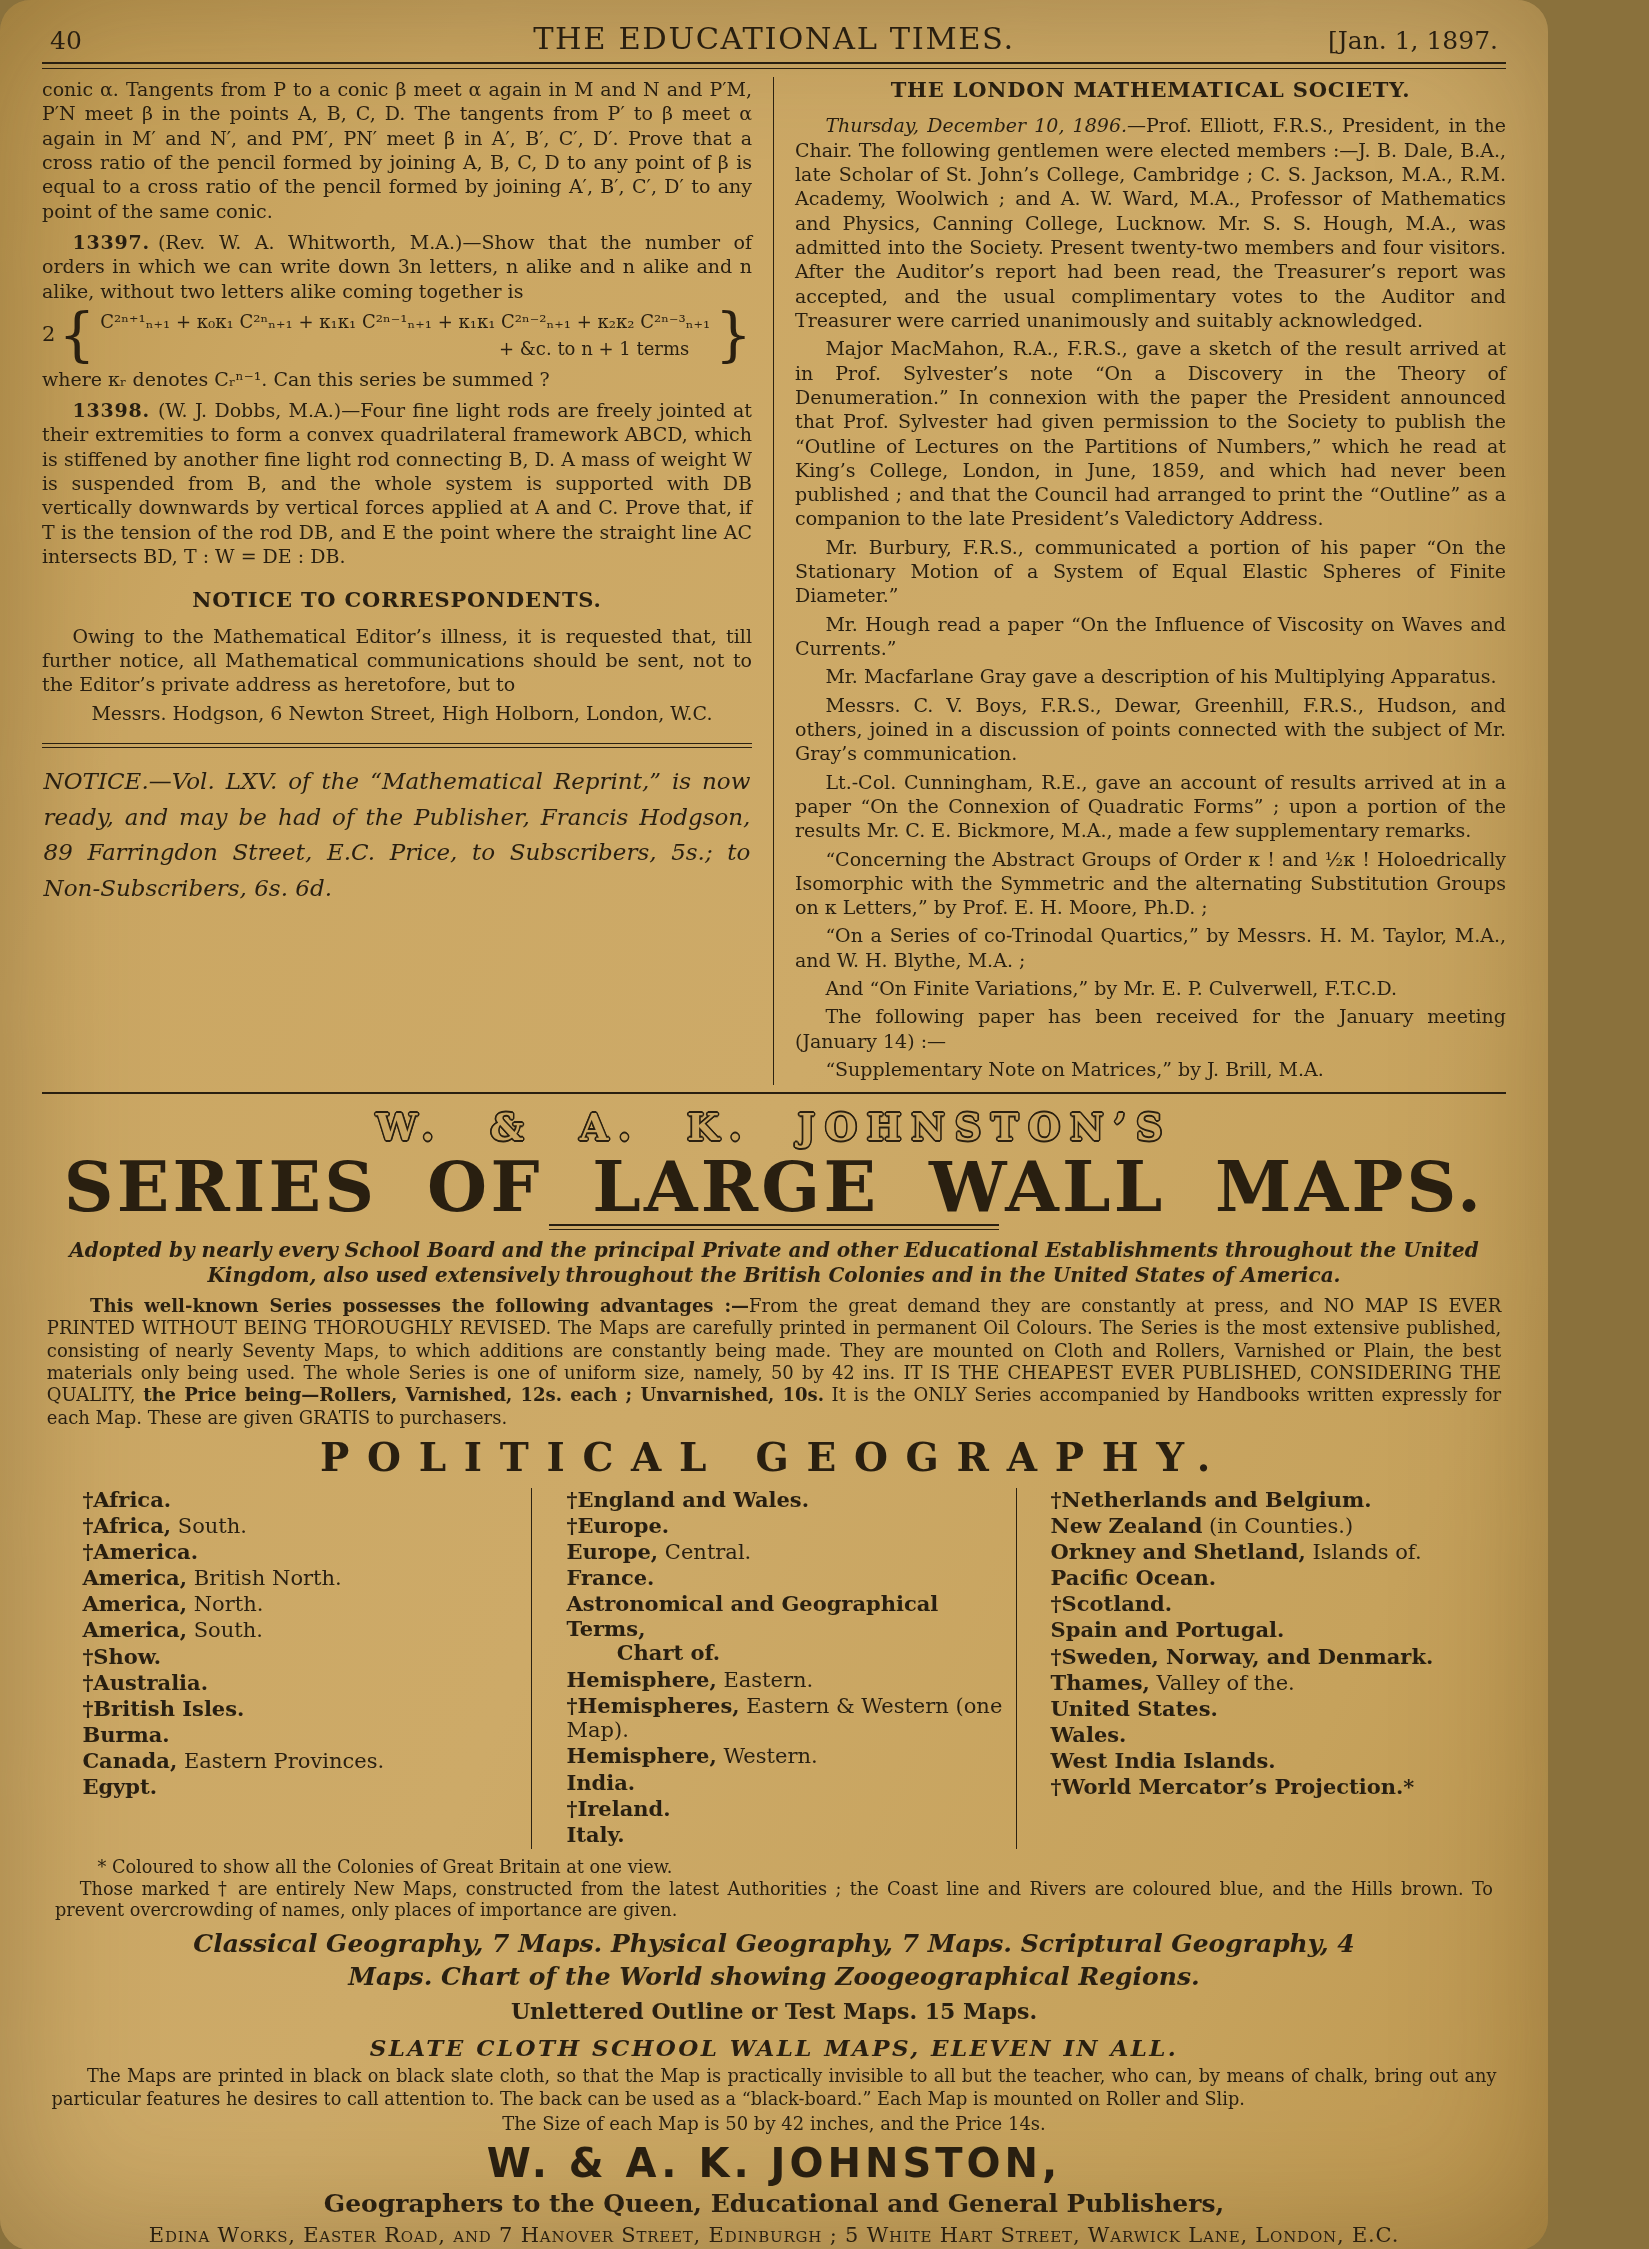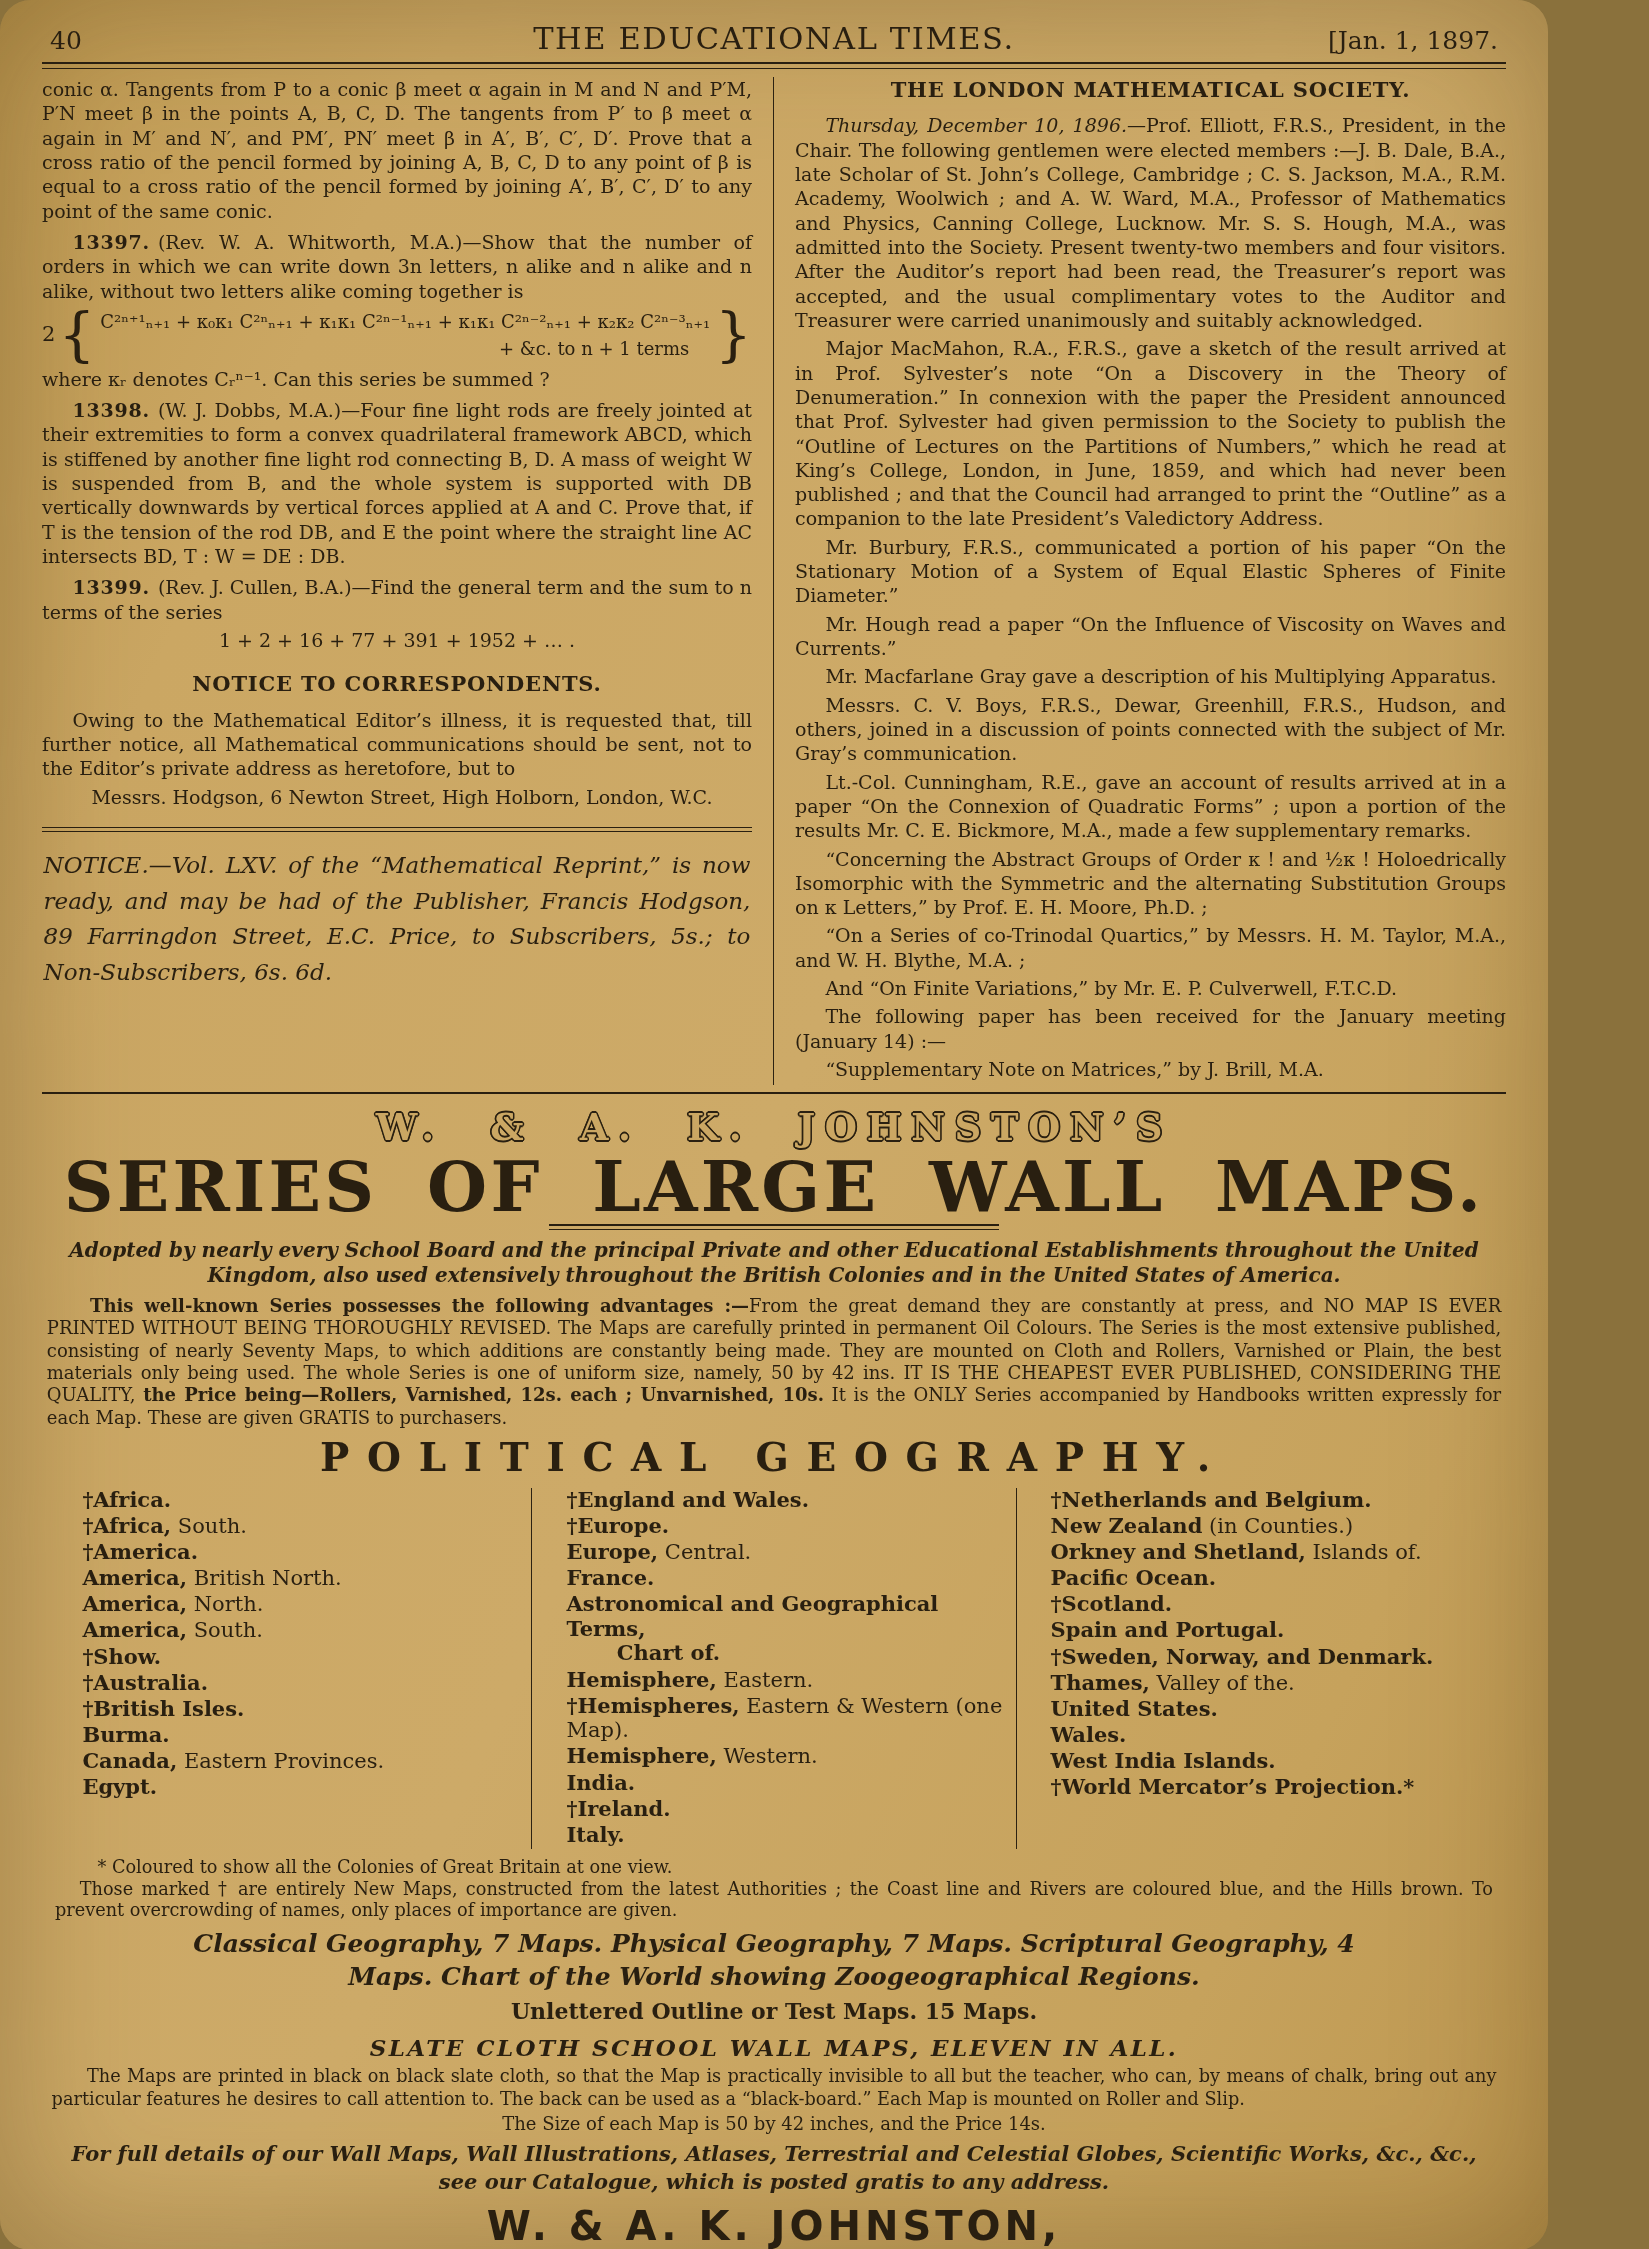--- a/index.html
+++ b/index.html
@@ -96,24 +96,20 @@
           </span>
           <span class="fbrace">}</span>
         </div>
         <p class="para noindent">where κᵣ denotes Cᵣⁿ⁻¹.  Can this series be summed ?</p>
       </div>
 
       <div class="problem">
         <p class="para pfirst"><b class="pnum">13398.</b><span>(W. J. Dobbs, M.A.)—Four fine light rods are freely jointed at their extremities to form a convex quadrilateral framework ABCD, which is stiffened by another fine light rod connecting B, D.  A mass of weight W is suspended from B, and the whole system is supported with DB vertically downwards by vertical forces applied at A and C.  Prove that, if T is the tension of the rod DB, and E the point where the straight line AC intersects BD, T : W = DE : DB.</span></p>
       </div>
 
-      <div class="problem">
-        <p class="para pfirst"><b class="pnum">13399.</b><span>(Rev. J. Cullen, B.A.)—Find the general term and the sum to n terms of the series</span></p>
-        <p class="para series">1 + 2 + 16 + 77 + 391 + 1952 + … .</p>
-      </div>
 
       <h3 class="subhead">NOTICE TO CORRESPONDENTS.</h3>
       <p class="para pfirst">Owing to the Mathematical Editor’s illness, it is requested that, till further notice, all Mathematical communications should be sent, not to the Editor’s private address as heretofore, but to</p>
       <p class="para addr">Messrs. Hodgson, 6 Newton Street, High Holborn, London, W.C.</p>
 
       <div class="rule-div"></div>
 
       <p class="notice-vol">NOTICE.—Vol. LXV. of the “Mathematical Reprint,” is now ready, and may be had of the Publisher, Francis Hodgson, 89 Farringdon Street, E.C.  Price, to Subscribers, 5s.;  to Non-Subscribers, 6s. 6d.</p>
     </section>
 
@@ -245,21 +241,20 @@
     <p class="fn fn1">* Coloured to show all the Colonies of Great Britain at one view.</p>
     <p class="fn fn2">Those marked † are entirely New Maps, constructed from the latest Authorities ;  the Coast line and Rivers are coloured blue, and the Hills brown.  To prevent overcrowding of names, only places of importance are given.</p>
 
     <p class="other-maps">Classical Geography, 7 Maps.   Physical Geography, 7 Maps.   Scriptural Geography, 4 Maps.   Chart of the World showing Zoogeographical Regions.</p>
     <p class="outline-maps">Unlettered Outline or Test Maps.  15 Maps.</p>
 
     <h3 class="slate-head">SLATE CLOTH SCHOOL WALL MAPS, ELEVEN IN ALL.</h3>
     <p class="slate-text">The Maps are printed in black on black slate cloth, so that the Map is practically invisible to all but the teacher, who can, by means of chalk, bring out any particular features he desires to call attention to.  The back can be used as a “black-board.”  Each Map is mounted on Roller and Slip.</p>
     <p class="slate-size">The Size of each Map is 50 by 42 inches, and the Price 14s.</p>
 
-    <p class="details">For full details of our Wall Maps, Wall Illustrations, Atlases, Terrestrial and Celestial Globes, Scientific Works, &amp;c., &amp;c., see our Catalogue, which is posted gratis to any address.</p>
 
     <div class="firm">W. &amp; A. K. JOHNSTON,</div>
     <div class="firm-sub">Geographers to the Queen, Educational and General Publishers,</div>
     <div class="firm-addr">Edina Works, Easter Road, and 7 Hanover Street, Edinburgh ;  5 White Hart Street, Warwick Lane, London, E.C.</div>
   </section>
 
 </div>
 
 
 </body></html>

